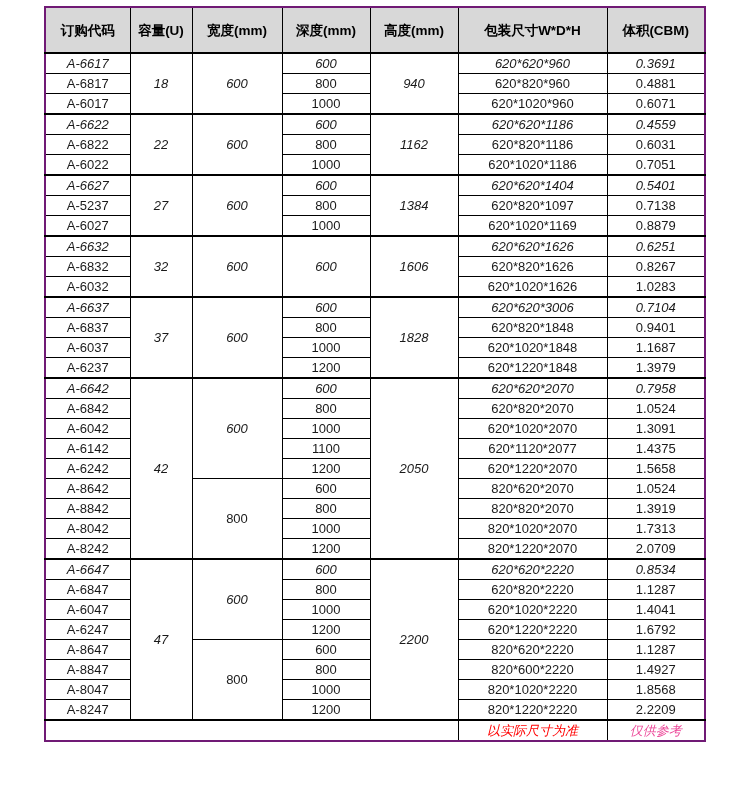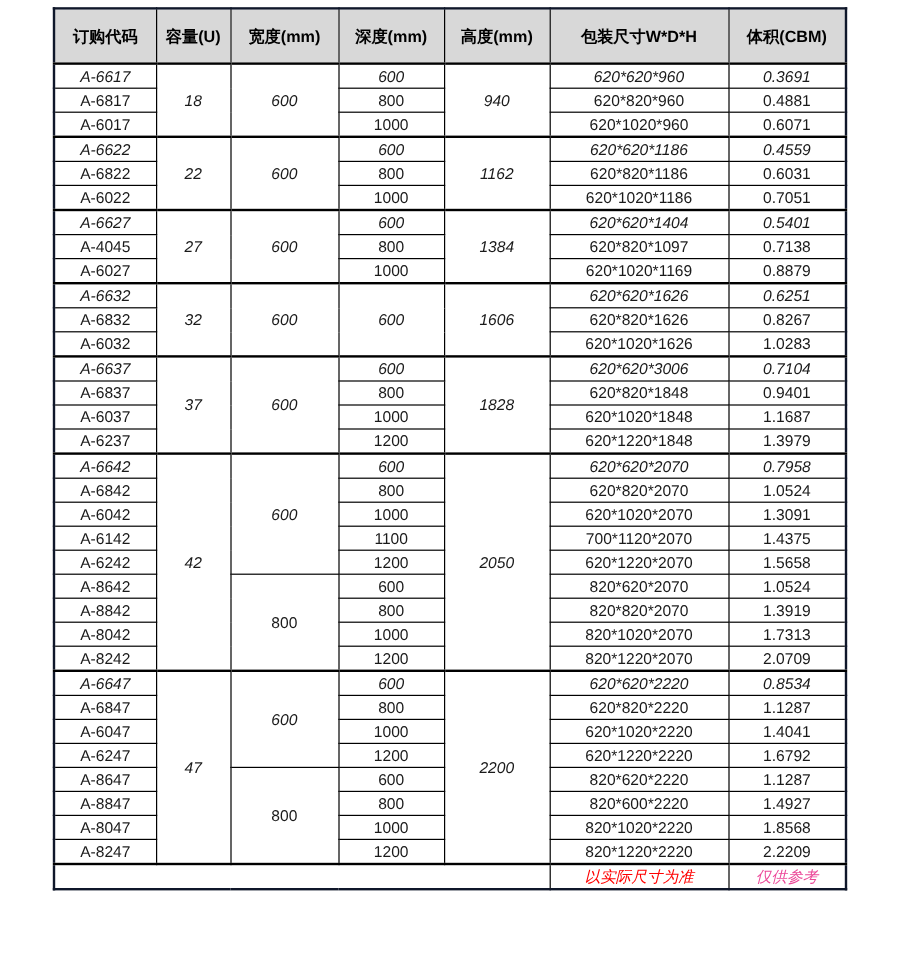--- a/index.html
+++ b/index.html
@@ -23,21 +23,21 @@
     color: #000000;
     line-height: 24px;
     margin-bottom: 7px;
     letter-spacing: 0.5px;
   }
   table.spec {
     border-collapse: collapse;
     table-layout: fixed;
     width: 660px;
     margin: 0 auto;
-    border: 2px solid #0f172a;
+    border: 2px solid #701a75;
   }
   table.spec th, table.spec td {
     border: 1px solid #000000;
     text-align: center;
     vertical-align: middle;
     padding: 0 2px;
     overflow: hidden;
     white-space: nowrap;
     font-size: 13px;
     color: #1a1a1a;
@@ -142,21 +142,21 @@
         <tr class="group-start">
           <td>A-6627</td>
           <td rowspan="3">27</td>
           <td rowspan="3">600</td>
           <td>600</td>
           <td rowspan="3">1384</td>
           <td>620*620*1404</td>
           <td>0.5401</td>
         </tr>
         <tr>
-          <td>A-4045</td>
+          <td>A-5237</td>
           <td>800</td>
           <td>620*820*1097</td>
           <td>0.7138</td>
         </tr>
         <tr>
           <td>A-6027</td>
           <td>1000</td>
           <td>620*1020*1169</td>
           <td>0.8879</td>
         </tr>
@@ -223,21 +223,21 @@
         </tr>
         <tr>
           <td>A-6042</td>
           <td>1000</td>
           <td>620*1020*2070</td>
           <td>1.3091</td>
         </tr>
         <tr>
           <td>A-6142</td>
           <td>1100</td>
-          <td>700*1120*2070</td>
+          <td>620*1120*2077</td>
           <td>1.4375</td>
         </tr>
         <tr>
           <td>A-6242</td>
           <td>1200</td>
           <td>620*1220*2070</td>
           <td>1.5658</td>
         </tr>
         <tr>
           <td>A-8642</td>

